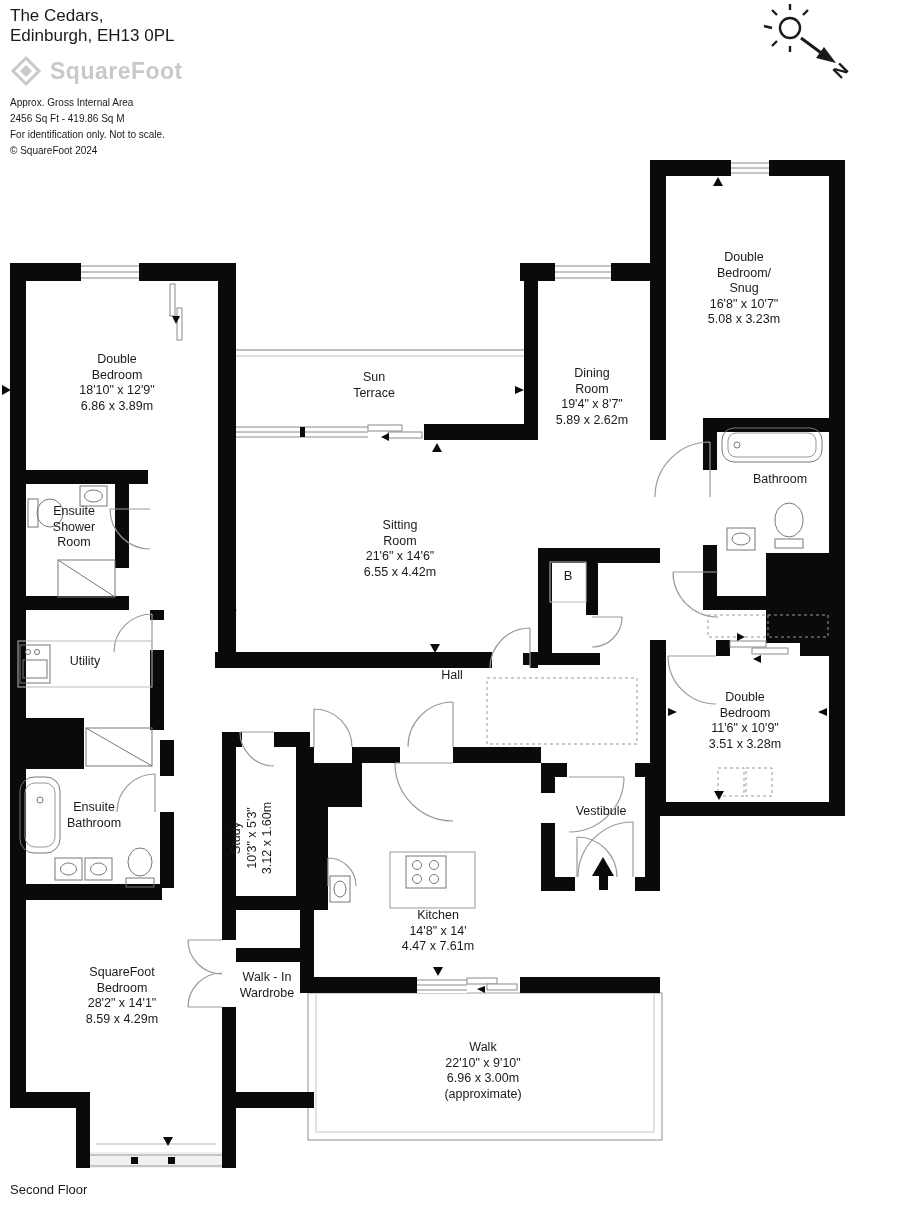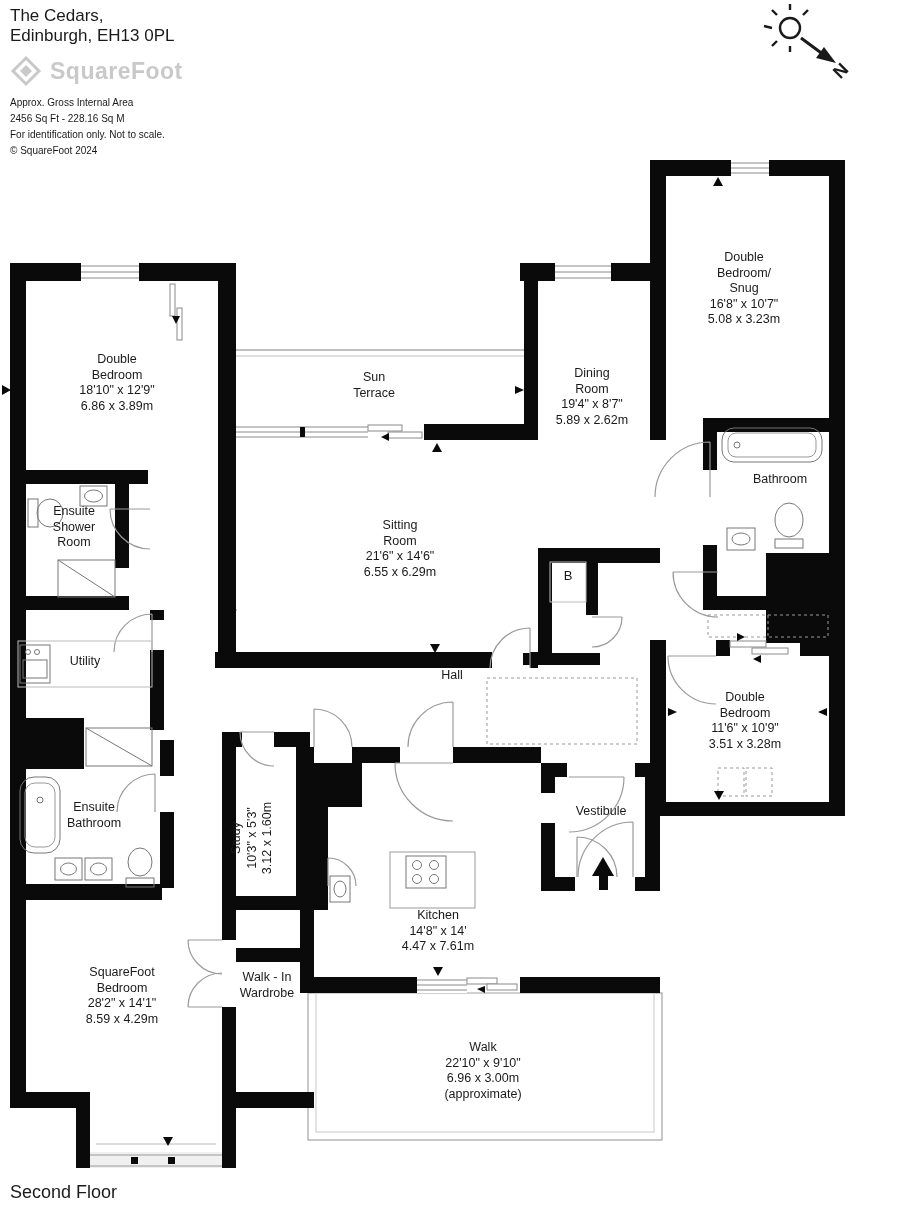--- a/index.html
+++ b/index.html
@@ -3,21 +3,21 @@
 <meta charset="utf-8">
 <style>
   html,body{margin:0;padding:0;background:#fff;}
   .canvas{position:relative;width:900px;height:1205px;background:#fff;overflow:hidden;
           font-family:"Liberation Sans",sans-serif;color:#1a1a1a;}
   .hdr{position:absolute;left:10px;top:6px;}
   .hdr-title{font-size:17px;font-weight:normal;line-height:20px;}
   .logo-row{position:absolute;left:10px;top:55px;display:flex;align-items:center;gap:8px;}
   .logo-text{font-size:23px;font-weight:bold;color:#c9c9c9;letter-spacing:.5px;}
   .meta{position:absolute;left:10px;top:95px;font-size:10px;line-height:16px;}
-  .floor-label{position:absolute;left:10px;top:1182px;font-size:18px;}
+  .floor-label{position:absolute;left:10px;top:1182px;font-size:13px;}
   .compass{position:absolute;left:748px;top:2px;}
   .plan-svg{position:absolute;left:0;top:0;}
   .room-label{position:absolute;text-align:center;font-size:12.5px;line-height:15.5px;
               transform:translateX(-50%);white-space:nowrap;}
   .room-label span{display:block;}
   .room-label.rot{transform:translate(-50%,-50%) rotate(-90deg);}
   .b-label{position:absolute;font-size:13px;transform:translateX(-50%);}
 </style>
 </head>
 <body>
@@ -32,21 +32,21 @@
   <div class="logo-row">
     <svg width="32" height="32" viewBox="0 0 32 32">
       <path d="M16 3 L29 16 L16 29 L3 16 Z" fill="none" stroke="#c9c9c9" stroke-width="3"></path>
       <path d="M16 10 L22 16 L16 22 L10 16 Z" fill="#c9c9c9"></path>
     </svg>
     <span class="logo-text">SquareFoot</span>
   </div>
 
   <div class="meta">
     <div>Approx. Gross Internal Area</div>
-    <div>2456 Sq Ft  -  228.16 Sq M</div>
+    <div>2456 Sq Ft  -  419.86 Sq M</div>
     <div>For identification only. Not to scale.</div>
     <div>© SquareFoot 2024</div>
   </div>
 
   <div class="compass">
     <svg width="130" height="92" viewBox="0 0 130 92">
       <g stroke="#1a1a1a" stroke-width="2.4" fill="none">
         <circle cx="42" cy="26" r="10"></circle>
         <line x1="42" y1="8" x2="42" y2="2"></line>
         <line x1="42" y1="44" x2="42" y2="50"></line>
@@ -362,21 +362,21 @@
     <span>Bedroom/</span>
     <span>Snug</span>
     <span>16'8" x 10'7"</span>
     <span>5.08 x 3.23m</span>
   </div>
 
   <div class="room-label" style="left:400px;top:518px">
     <span>Sitting</span>
     <span>Room</span>
     <span>21'6" x 14'6"</span>
-    <span>6.55 x 6.29m</span>
+    <span>6.55 x 4.42m</span>
   </div>
 
   <div class="room-label" style="left:780px;top:472px">
     <span>Bathroom</span>
   </div>
 
   <div class="room-label" style="left:74px;top:504px">
     <span>Ensuite</span>
     <span>Shower</span>
     <span>Room</span>

